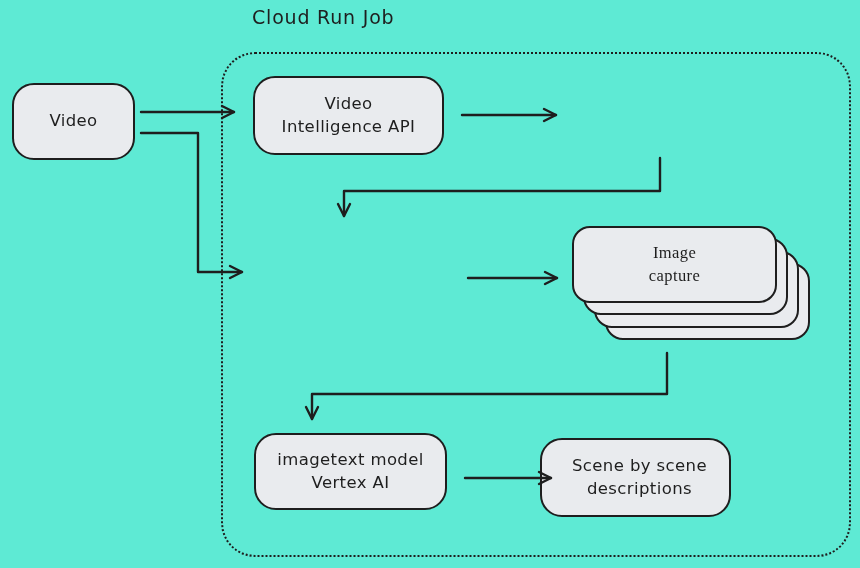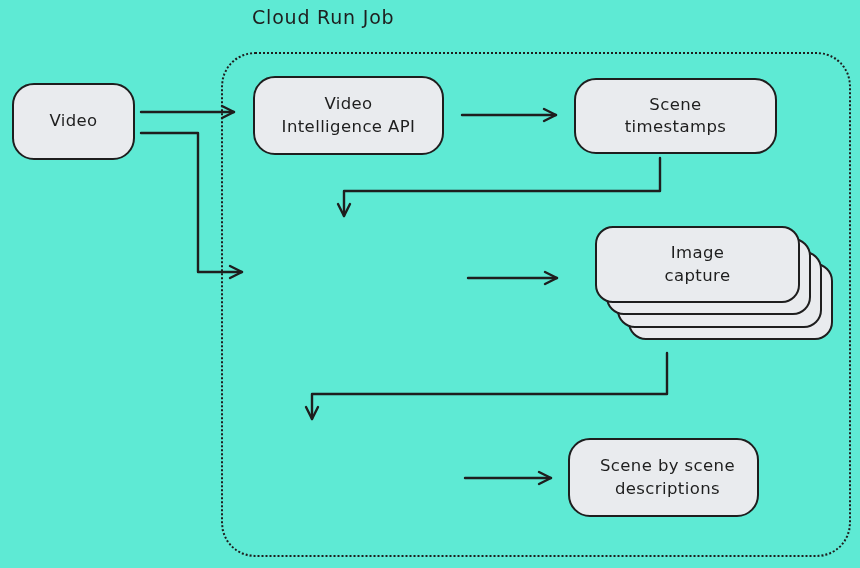--- a/index.html
+++ b/index.html
@@ -48,28 +48,29 @@
     line-height: 1.35;
     letter-spacing: 0.4px;
     white-space: pre-line;
     color: #1e1e1e;
   }
   .node-video            { left: 12px;  top: 83px;  width: 123px; height: 77px; }
   .node-via              { left: 253px; top: 76px;  width: 191px; height: 79px; }
   .node-scene-ts         { left: 574px; top: 78px;  width: 203px; height: 76px; }
   .node-ffmpeg           { left: 255px; top: 228px; width: 197px; height: 80px; }
   .node-imagetext        { left: 254px; top: 433px; width: 193px; height: 77px; }
-  .node-scene-desc       { left: 568px; top: 438px; width: 191px; height: 79px; padding-left: 8px; }
+  .node-scene-desc       { left: 540px; top: 438px; width: 191px; height: 79px; padding-left: 8px; }
 
   .stack {
     position: absolute;
-    left: 595px;
+    left: 572px;
     top: 226px;
     width: 240px;
     height: 125px;
+    font-family: Liberation Serif, serif;
   }
   .stack .card {
     position: absolute;
     box-sizing: border-box;
     width: 205px;
     height: 77px;
     border: 2.6px solid #1e1e1e;
     border-radius: 18px;
     background: #e9ebee;
   }
@@ -100,32 +101,32 @@
 
   <div class="boundary"></div>
 
   <div class="diagram-title">Cloud Run Job</div>
 
   <div class="node node-video">Video</div>
 
   <div class="node node-via">Video
 Intelligence API</div>
 
-  <div class="node node-scene-ts">Scene
-timestamps</div>
 
 
   <div class="stack">
     <div class="card c3"></div>
     <div class="card c2"></div>
     <div class="card c1"></div>
     <div class="card c0">Image
 capture</div>
   </div>
 
+  <div class="node node-imagetext">imagetext model
+Vertex AI</div>
 
   <div class="node node-scene-desc">Scene by scene
 descriptions</div>
 
   <svg class="arrows" width="860" height="568" viewBox="0 0 860 568">
     <defs>
       <marker id="ah" markerUnits="userSpaceOnUse" markerWidth="20" markerHeight="20" refX="15" refY="9" orient="auto">
         <path d="M3,3 L15,9 L3,15" fill="none" stroke="#1e1e1e" stroke-width="2.4" stroke-linecap="round" stroke-linejoin="round"></path>
       </marker>
     </defs>

